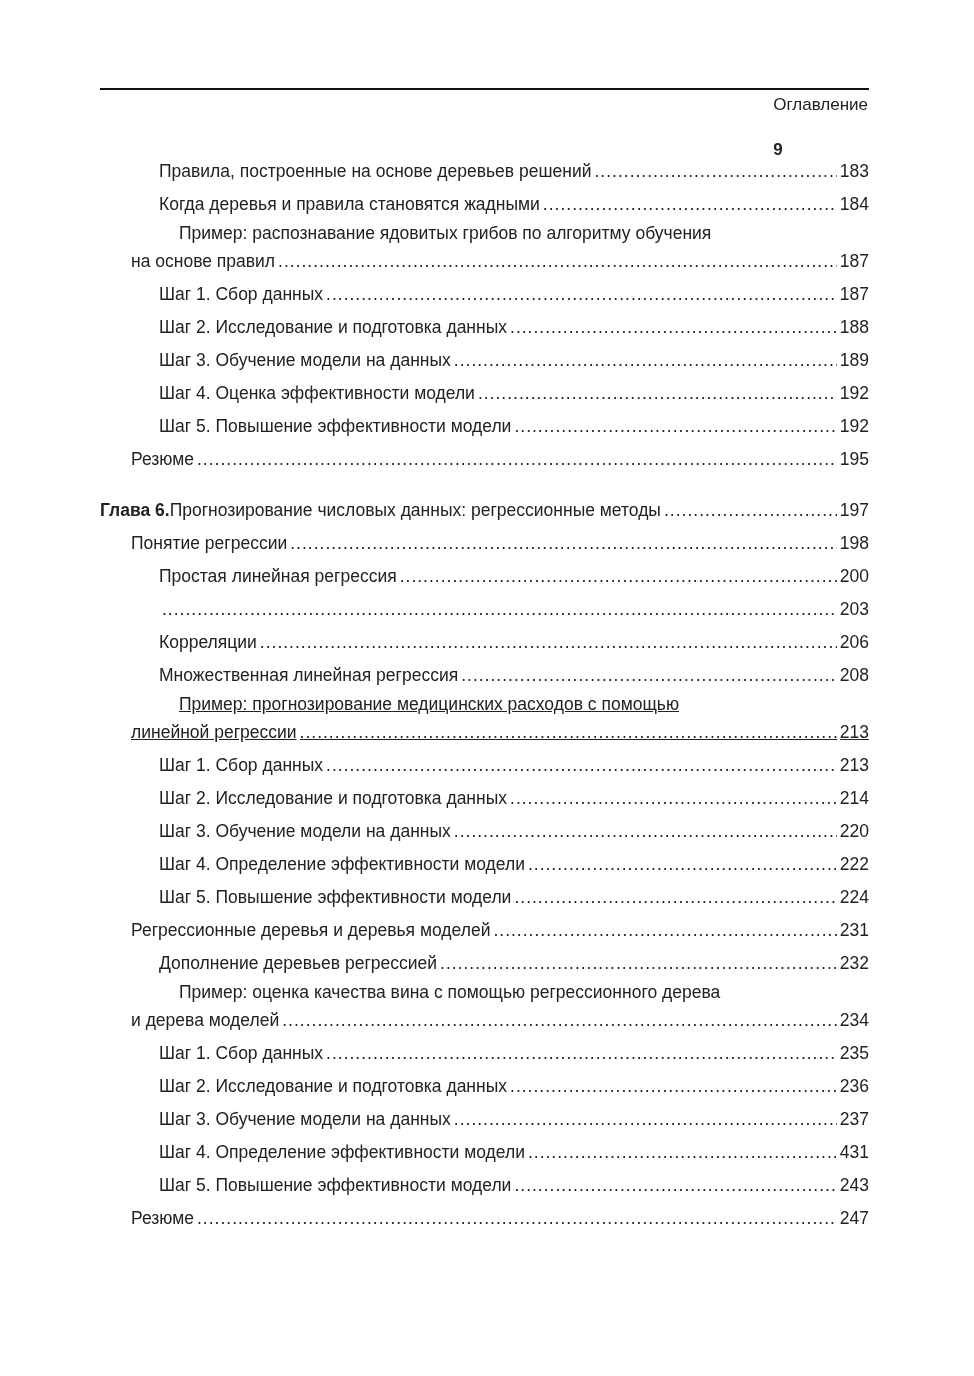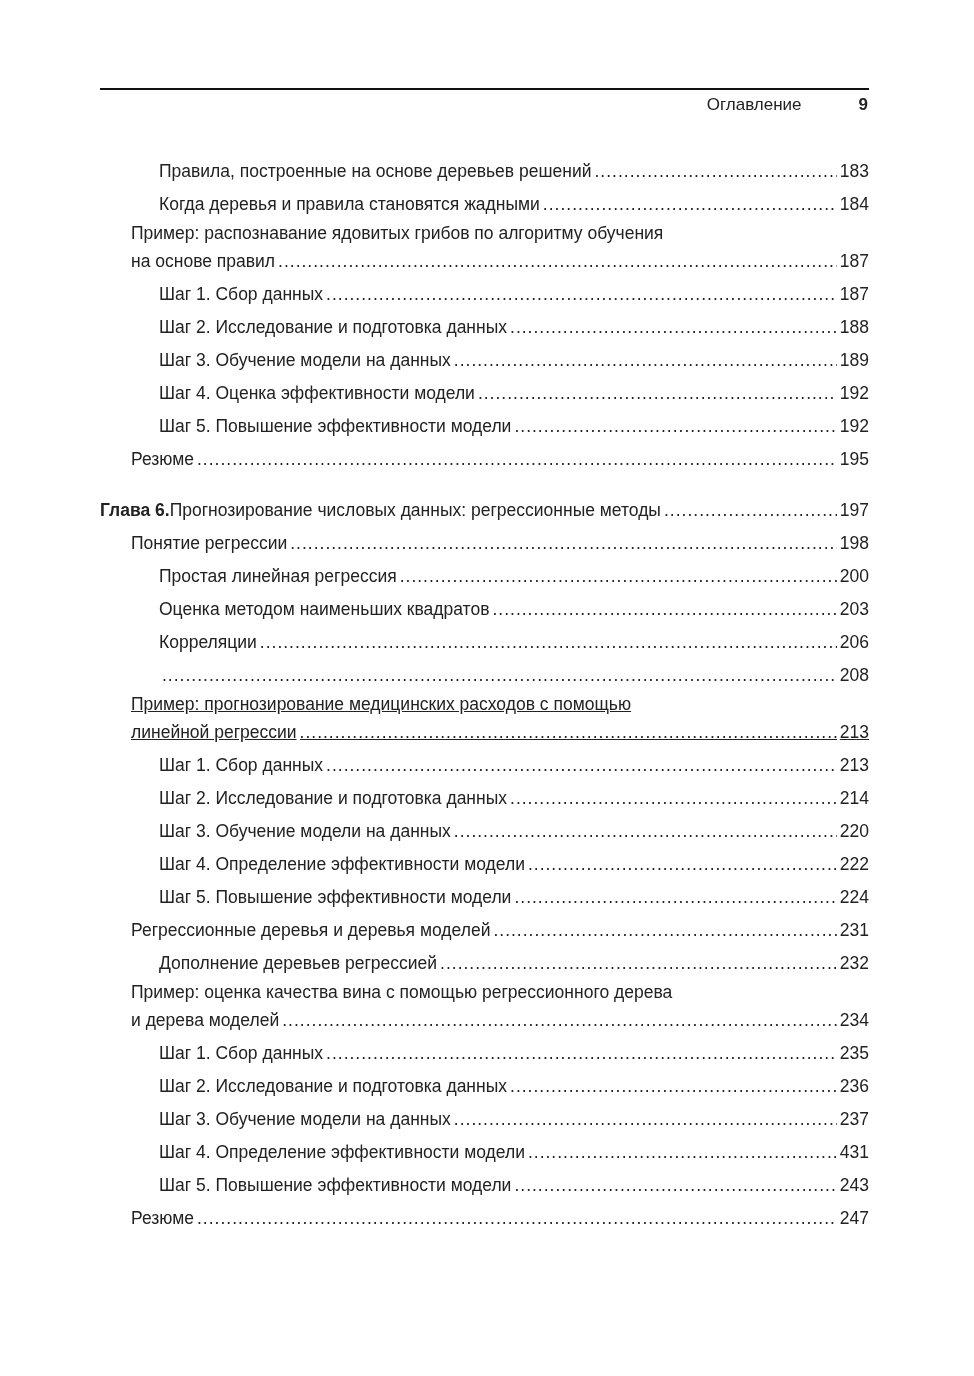--- a/index.html
+++ b/index.html
@@ -1,24 +1,24 @@
 <!DOCTYPE html>
 <html><head>
 <meta charset="utf-8">
 <style>
   html, body { margin:0; padding:0; background:#ffffff; }
   body { width:974px; height:1376px; position:relative; overflow:hidden;
          font-family:"Liberation Sans", sans-serif; color:#222; }
   .rule { position:absolute; left:100px; top:88px; width:769px; height:2px; background:#111; }
-  .header { position:absolute; top:95px; right:106px; font-size:17px; display:flex; gap:57px; align-items:baseline; }
+  .header { position:absolute; top:95px; right:106px; font-size:17px; display:flex; gap:25px; align-items:baseline;flex-direction:column; }
   .header .num { font-weight:bold; }
   .toc { position:absolute; left:100px; top:155px; width:769px; }
   .entry { position:relative; font-size:17.5px; line-height:33px; height:33px; }
   .entry.two { height:auto; }
-  .entry .line1 { display:block; height:24px; line-height:24px; }
+  .entry .line1 { display:block; height:24px; line-height:24px;margin-left:48px; }
   .row { display:flex; align-items:center; white-space:nowrap; overflow:hidden; }
   .row .t { flex:0 0 auto; }
   .row .dots { flex:1 1 auto; overflow:hidden; margin:0 3px; letter-spacing:1px; }
   .row .dots::after { content:"........................................................................................................................................................................................................................................................"; }
   .row .p { flex:0 0 auto; }
   .l0 { padding-left:0; }
   .l1 { padding-left:31px; }
   .l2 { padding-left:59px; }
   .gap { height:18px; }
   b.ch { font-weight:bold; }
@@ -115,34 +115,34 @@
     </div>
     <div class="entry l2">
       <div class="row">
         <span class="t">Простая линейная регрессия</span>
         <span class="dots"></span>
         <span class="p">200</span>
       </div>
     </div>
     <div class="entry l2">
       <div class="row">
-        <span class="t">Оценка методом наименьших квадратов</span>
         <span class="dots"></span>
         <span class="p">203</span>
       </div>
     </div>
     <div class="entry l2">
       <div class="row">
         <span class="t">Корреляции</span>
         <span class="dots"></span>
         <span class="p">206</span>
       </div>
     </div>
     <div class="entry l2">
       <div class="row">
+        <span class="t">Множественная линейная регрессия</span>
         <span class="dots"></span>
         <span class="p">208</span>
       </div>
     </div>
     <div class="entry l1 two" style="height: 57px; text-decoration: underline;">
       <span class="line1">Пример: прогнозирование медицинских расходов с помощью</span>
       <div class="row">
         <span class="t">линейной регрессии</span>
         <span class="dots"></span>
         <span class="p">213</span>

